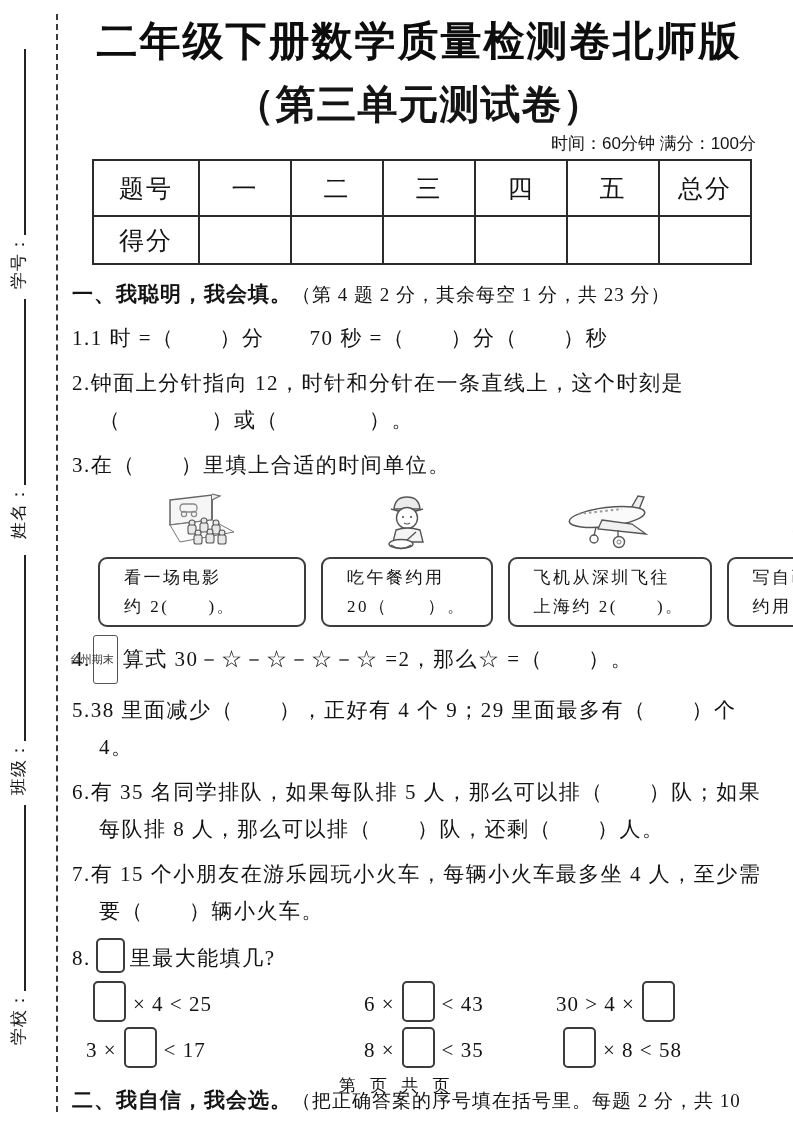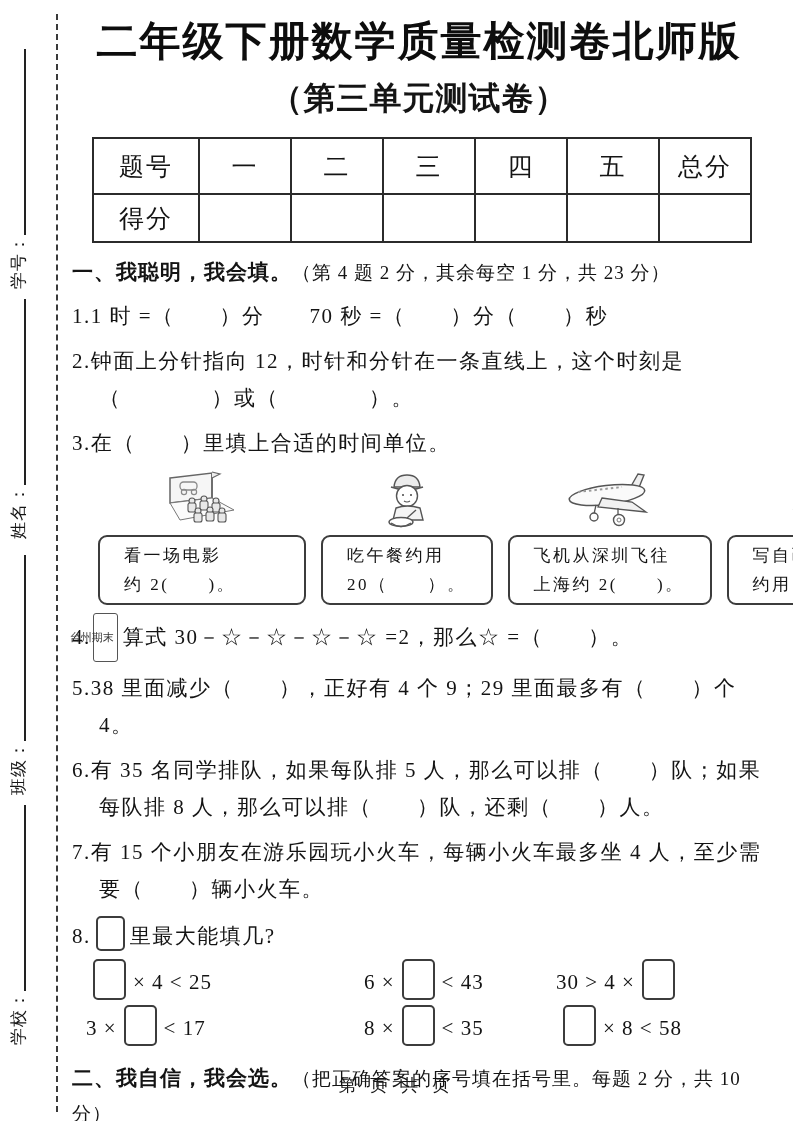--- a/index.html
+++ b/index.html
@@ -22,21 +22,21 @@
   .side-label{white-space:nowrap;line-height:24px;}
   .side-blank{flex:1;border-bottom:2px solid #222;margin-bottom:5px;}
   
   .main{position:absolute;left:72px;top:10px;width:694px;}
   .title{
     font-family:"Liberation Sans","DejaVu Sans",sans-serif;font-weight:bold;
     font-size:41px;letter-spacing:2px;text-align:center;margin:4px 0 8px;color:#0d0d0d;
   }
   .subtitle{
     font-family:"Liberation Sans","DejaVu Sans",sans-serif;font-weight:bold;
-    font-size:32px;letter-spacing:1px;text-align:center;margin:0 0 16px;
+    font-size:40px;letter-spacing:1px;text-align:center;margin:0 0 0;
   }
   .meta{
     font-family:"Liberation Sans","DejaVu Sans",sans-serif;
     font-size:17px;text-align:right;margin:0 10px 4px 0;
   }
   table.score{border-collapse:collapse;margin-left:20px;width:660px;table-layout:fixed;}
   table.score td{
     border:2px solid #2b2b2b;text-align:center;font-size:25px;letter-spacing:2px;
     height:46px;padding:4px;
   }
@@ -108,20 +108,21 @@
 </div>
 <div class="side-item" style="top:912px">
   <span class="side-label">学校：</span>
   <span class="side-blank"></span>
 </div>
 
 <div class="main">
 
   <div class="title">二年级下册数学质量检测卷北师版</div>
   <div class="subtitle">（第三单元测试卷）</div>
+  <div class="meta">时间：60分钟 满分：100分</div>
 
   <table class="score">
     <tbody>
         <tr>
       <td class="first">题号</td>
       <td>一</td>
       <td>二</td>
       <td>三</td>
       <td>四</td>
       <td>五</td>

